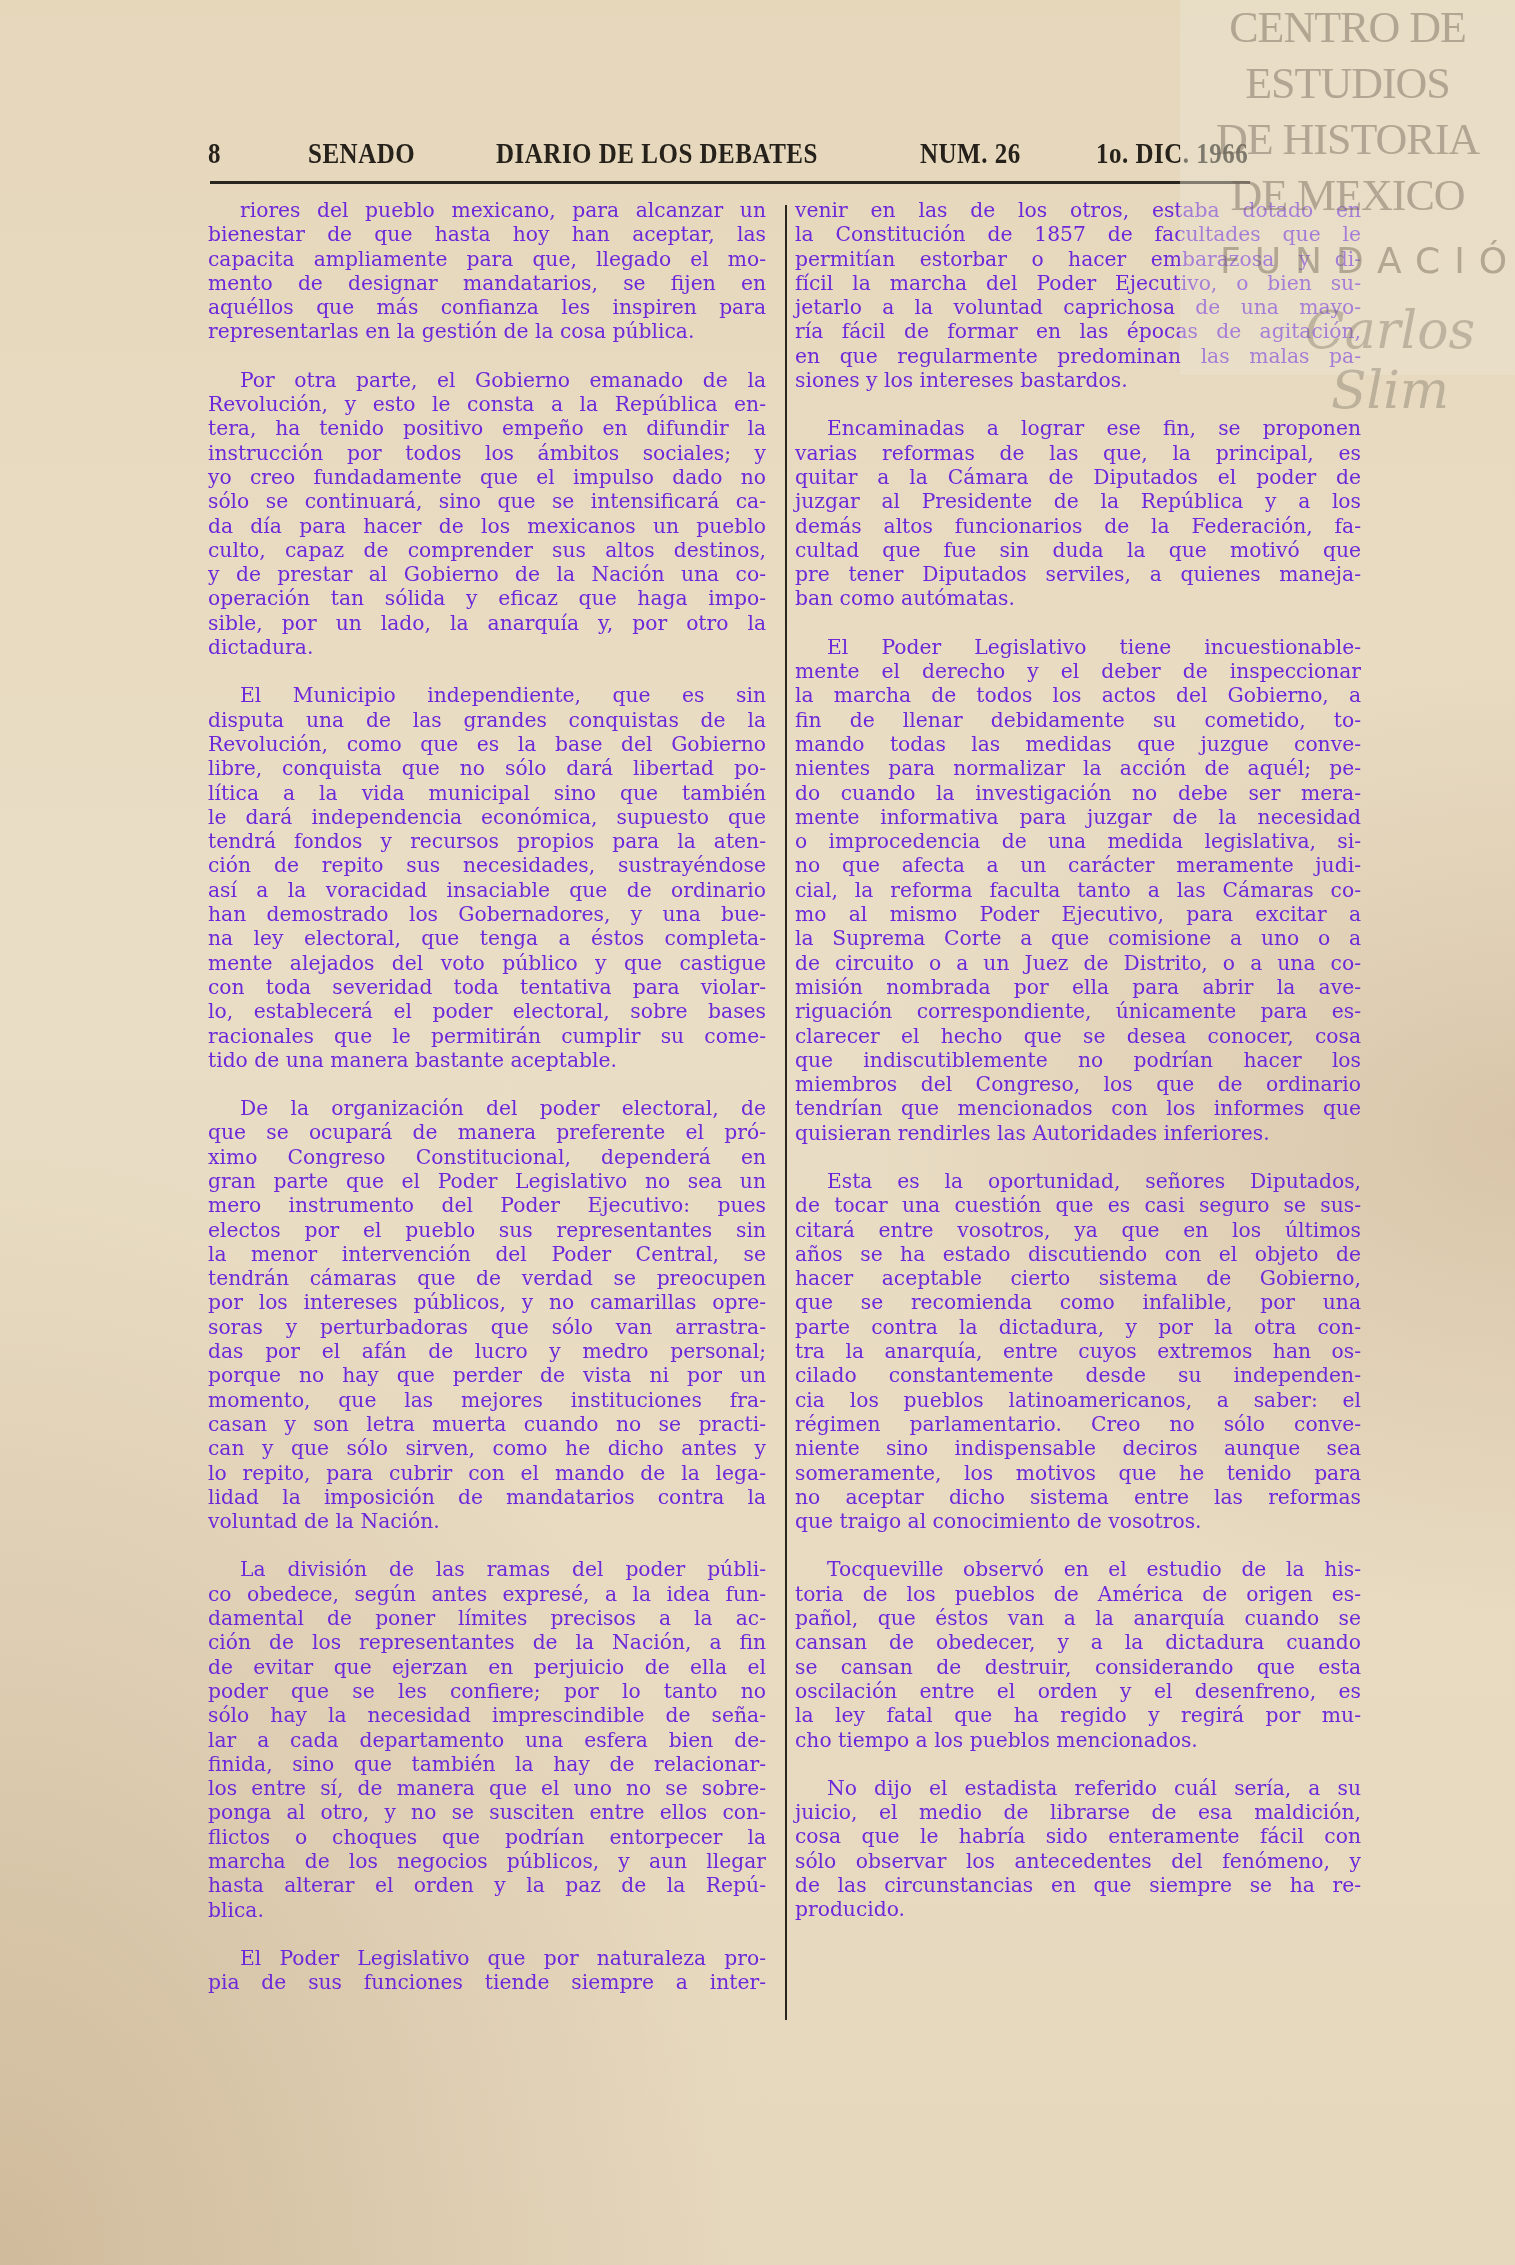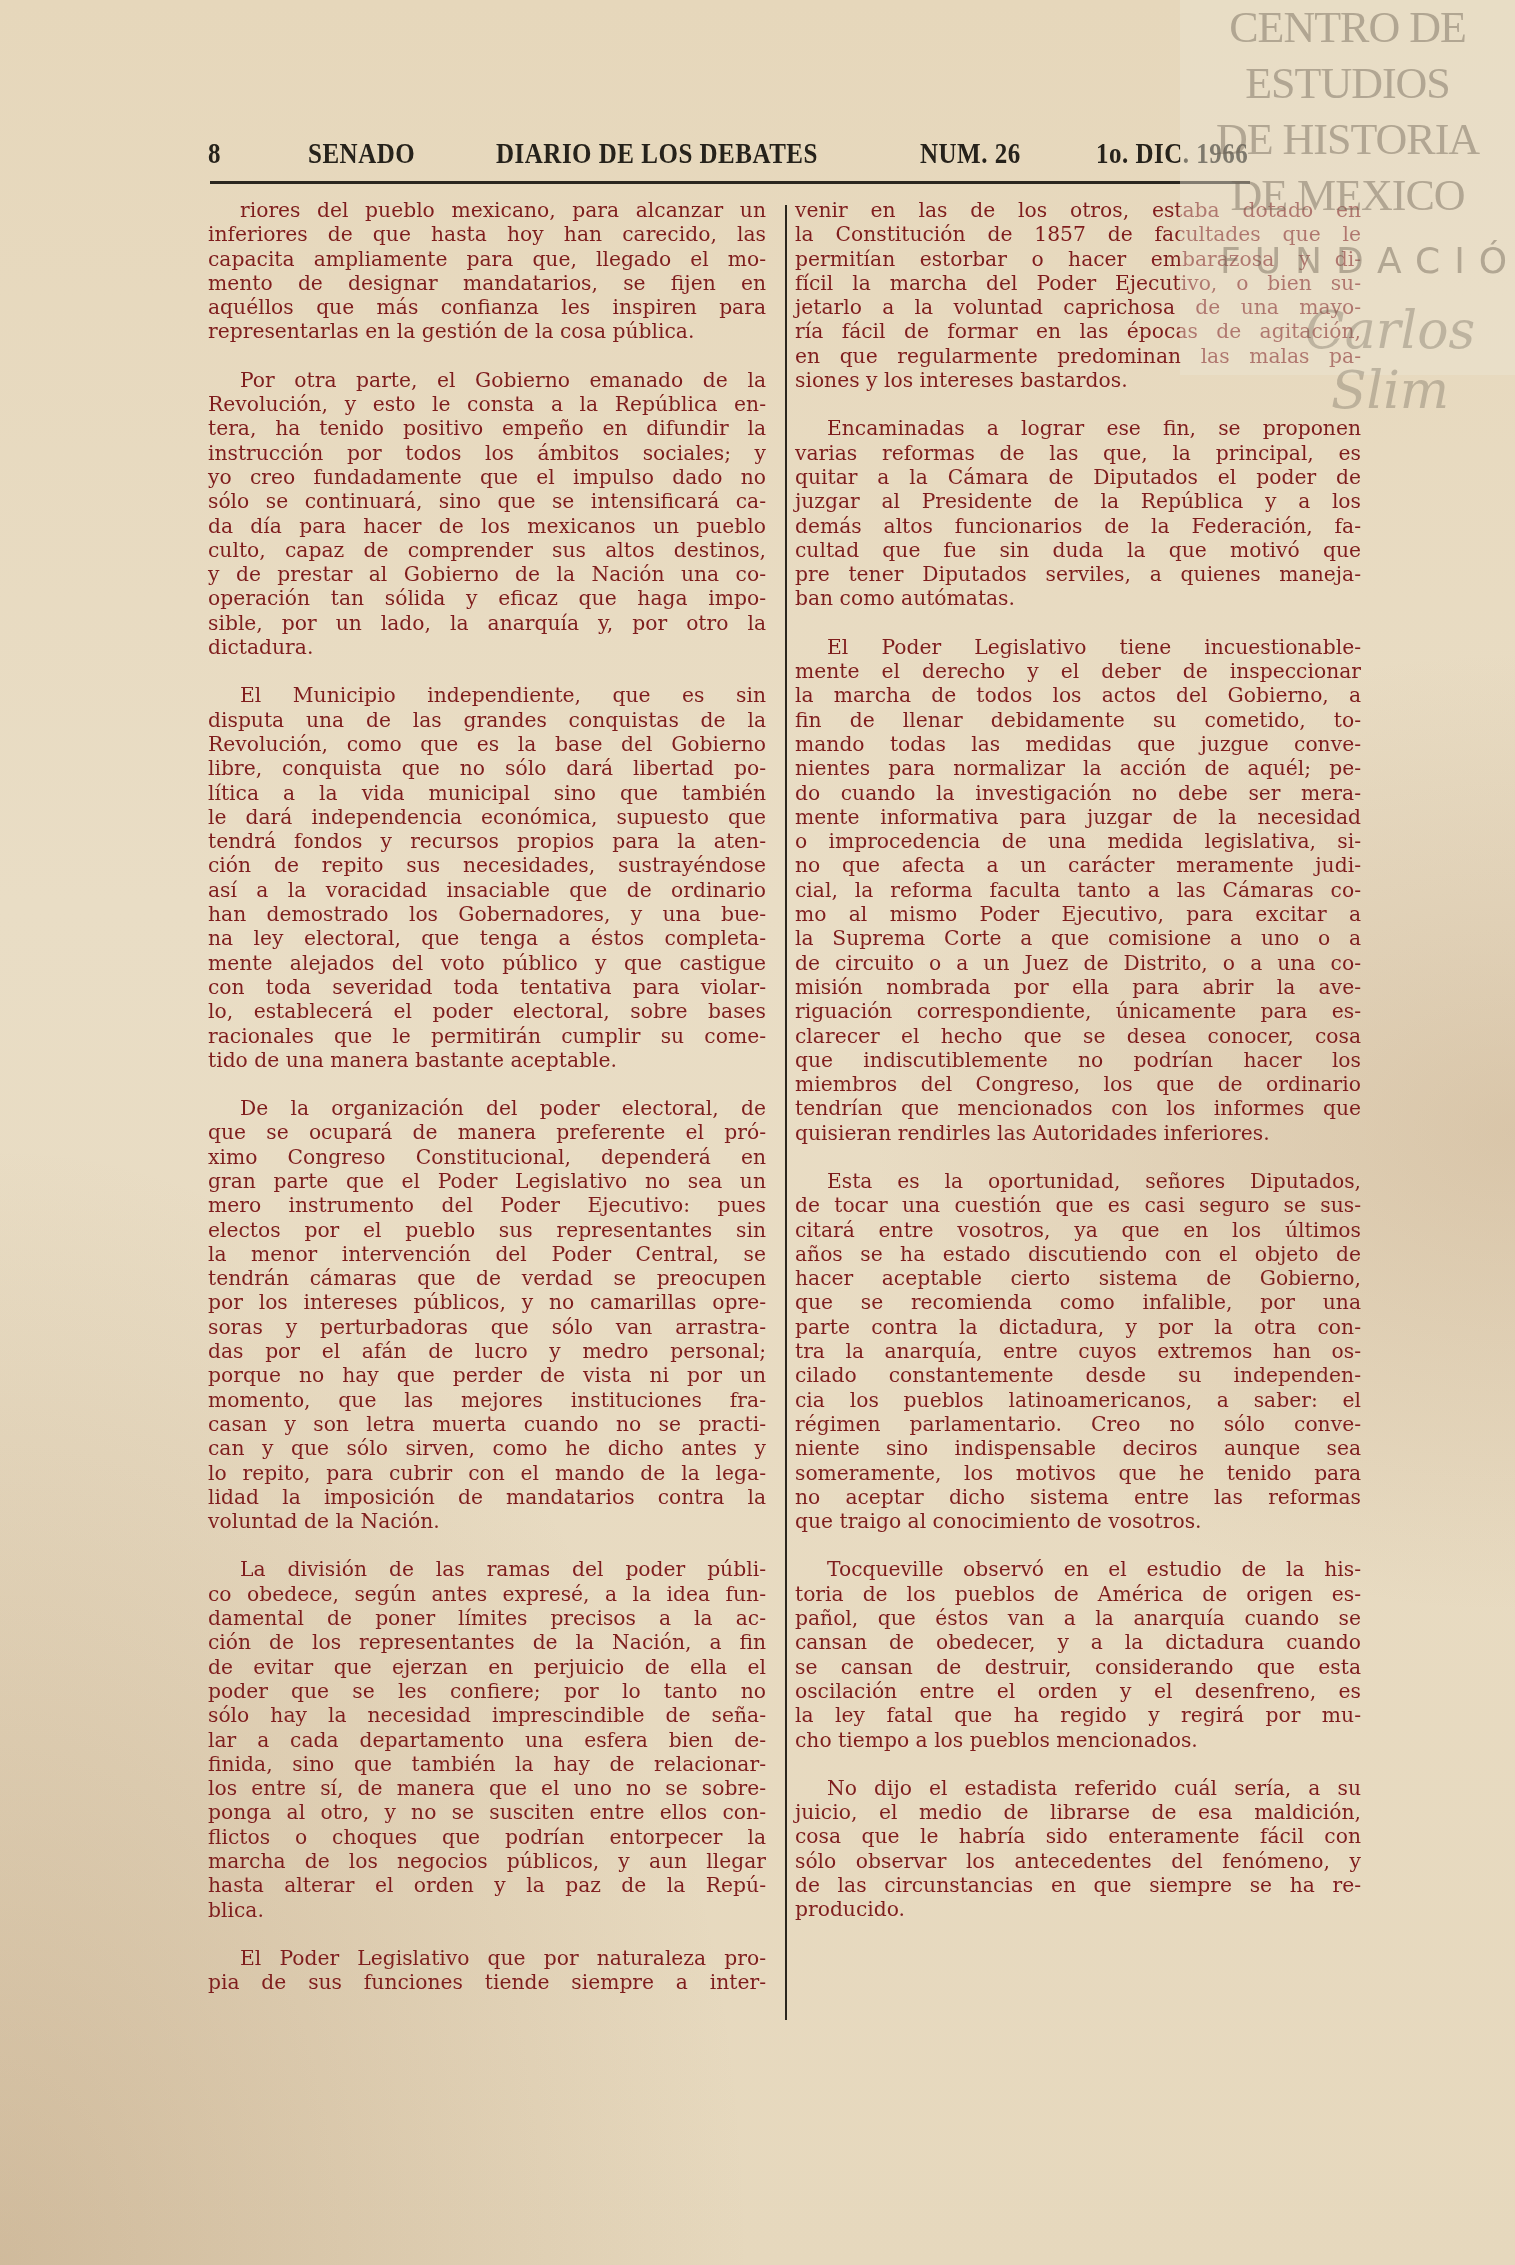--- a/index.html
+++ b/index.html
@@ -25,21 +25,21 @@
   .h-senado { left: 100px; }
   .h-title { left: 288px; }
   .h-num { left: 712px; }
   .h-date { left: 888px; }
   .header-rule {
     position: absolute; top: 181px; left: 210px; width: 1040px; height: 3px;
     background: #2a261f;
   }
   .column {
     position: absolute; top: 198px;
-    font-size: 20.3px; line-height: 24.3px; color: #7f1d1d;
+    font-size: 20.3px; line-height: 24.3px; color: #6d28d9;
   }
   .col-left { left: 208px; width: 558px; }
   .col-right { left: 795px; width: 566px; }
   .para { margin: 0 0 24px 0; }
   .line { display: block; text-align: justify; text-align-last: justify; white-space: nowrap; height: 24.3px; }
   .line.indent { padding-left: 32px; }
   .line.last { text-align-last: left; }
   .col-divider {
     position: absolute; left: 785px; top: 205px; width: 2px; height: 1815px;
     background: #2b271f;
@@ -72,21 +72,21 @@
     <span class="h-senado">SENADO</span>
     <span class="h-title">DIARIO DE LOS DEBATES</span>
     <span class="h-num">NUM. 26</span>
     <span class="h-date">1o. DIC. 1966</span>
   </div>
   <div class="header-rule"></div>
 
   <div class="column col-left" id="col-left">
       <div class="para">
         <span class="line indent">riores del pueblo mexicano, para alcanzar un</span>
-        <span class="line">inferiores de que hasta hoy han carecido, las</span>
+        <span class="line">bienestar de que hasta hoy han aceptar, las</span>
         <span class="line">capacita ampliamente para que, llegado el mo-</span>
         <span class="line">mento de designar mandatarios, se fijen en</span>
         <span class="line">aquéllos que más confianza les inspiren para</span>
         <span class="line last">representarlas en la gestión de la cosa pública.</span>
       </div>
       <div class="para">
         <span class="line indent">Por otra parte, el Gobierno emanado de la</span>
         <span class="line">Revolución, y esto le consta a la República en-</span>
         <span class="line">tera, ha tenido positivo empeño en difundir la</span>
         <span class="line">instrucción por todos los ámbitos sociales; y</span>

